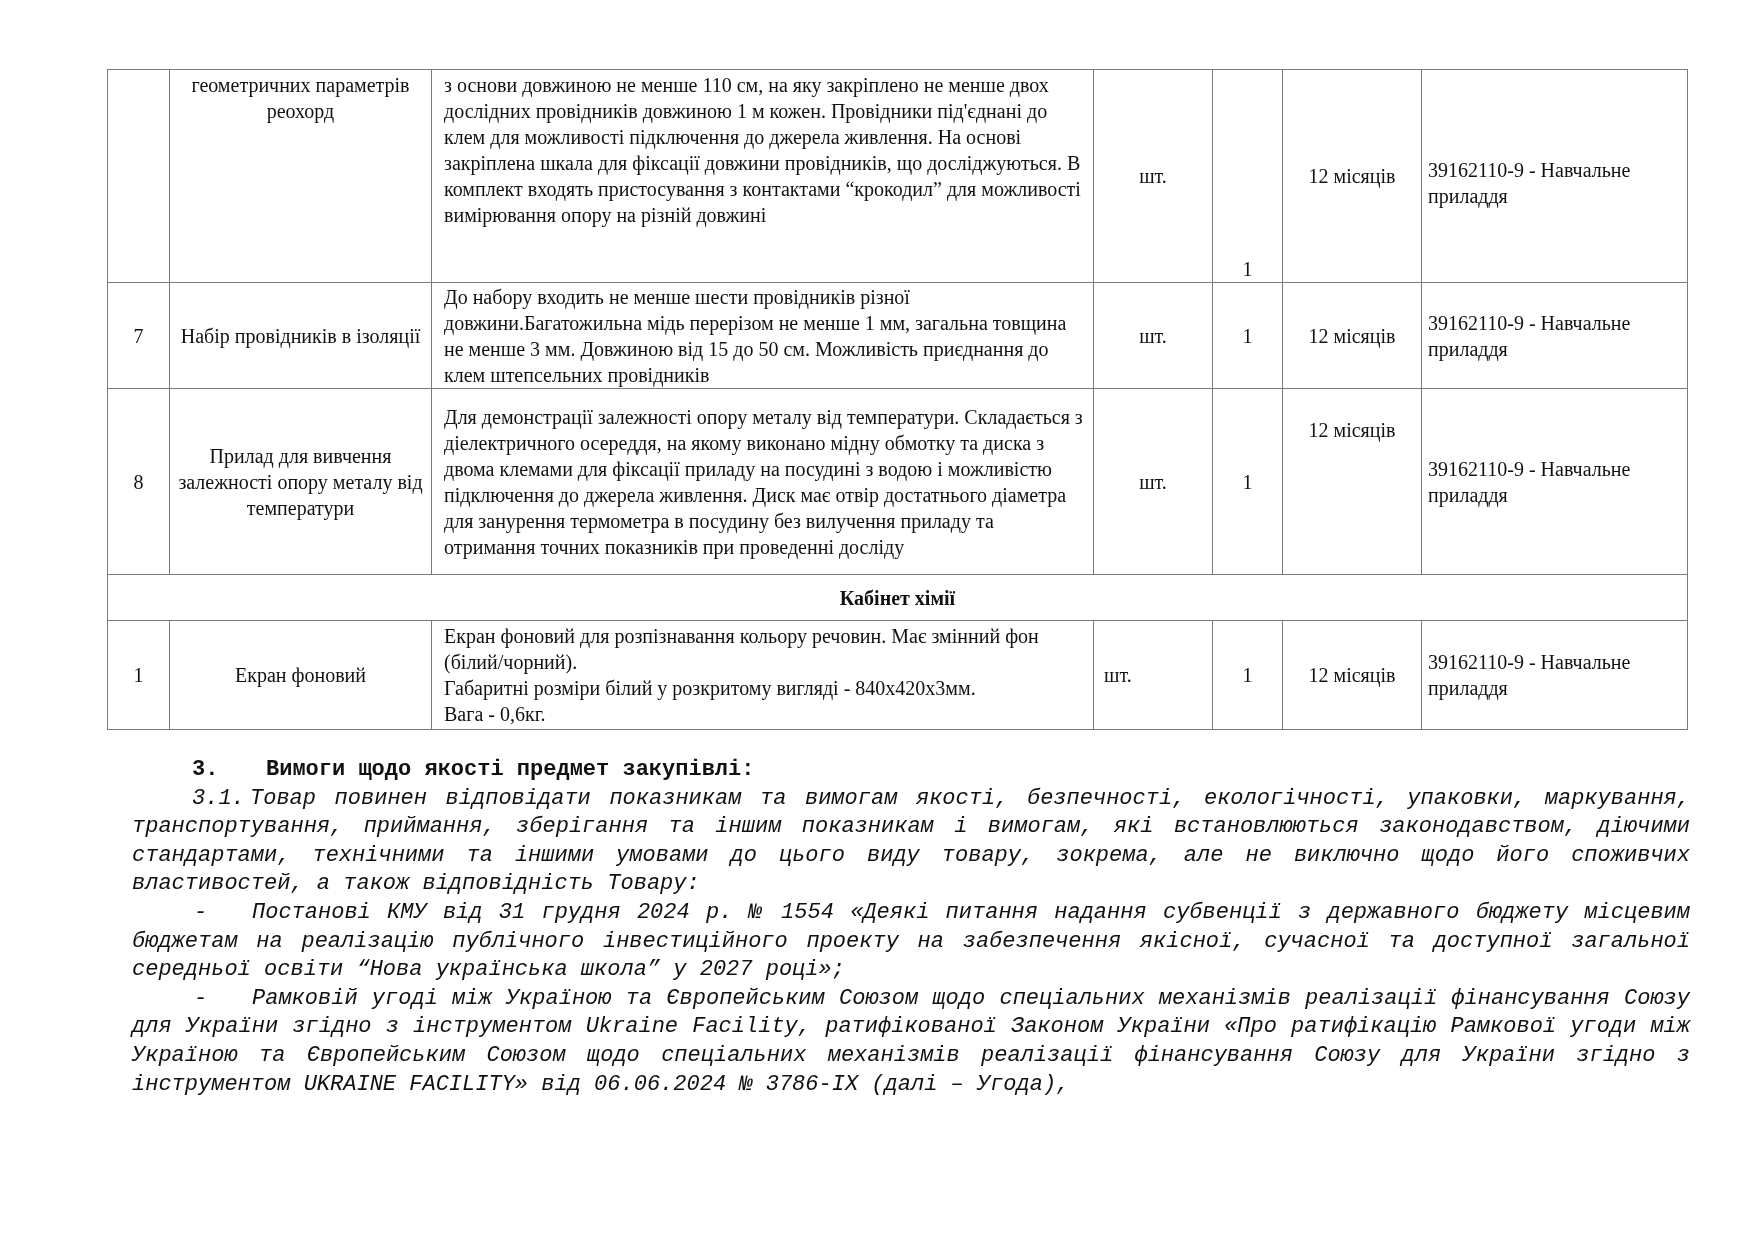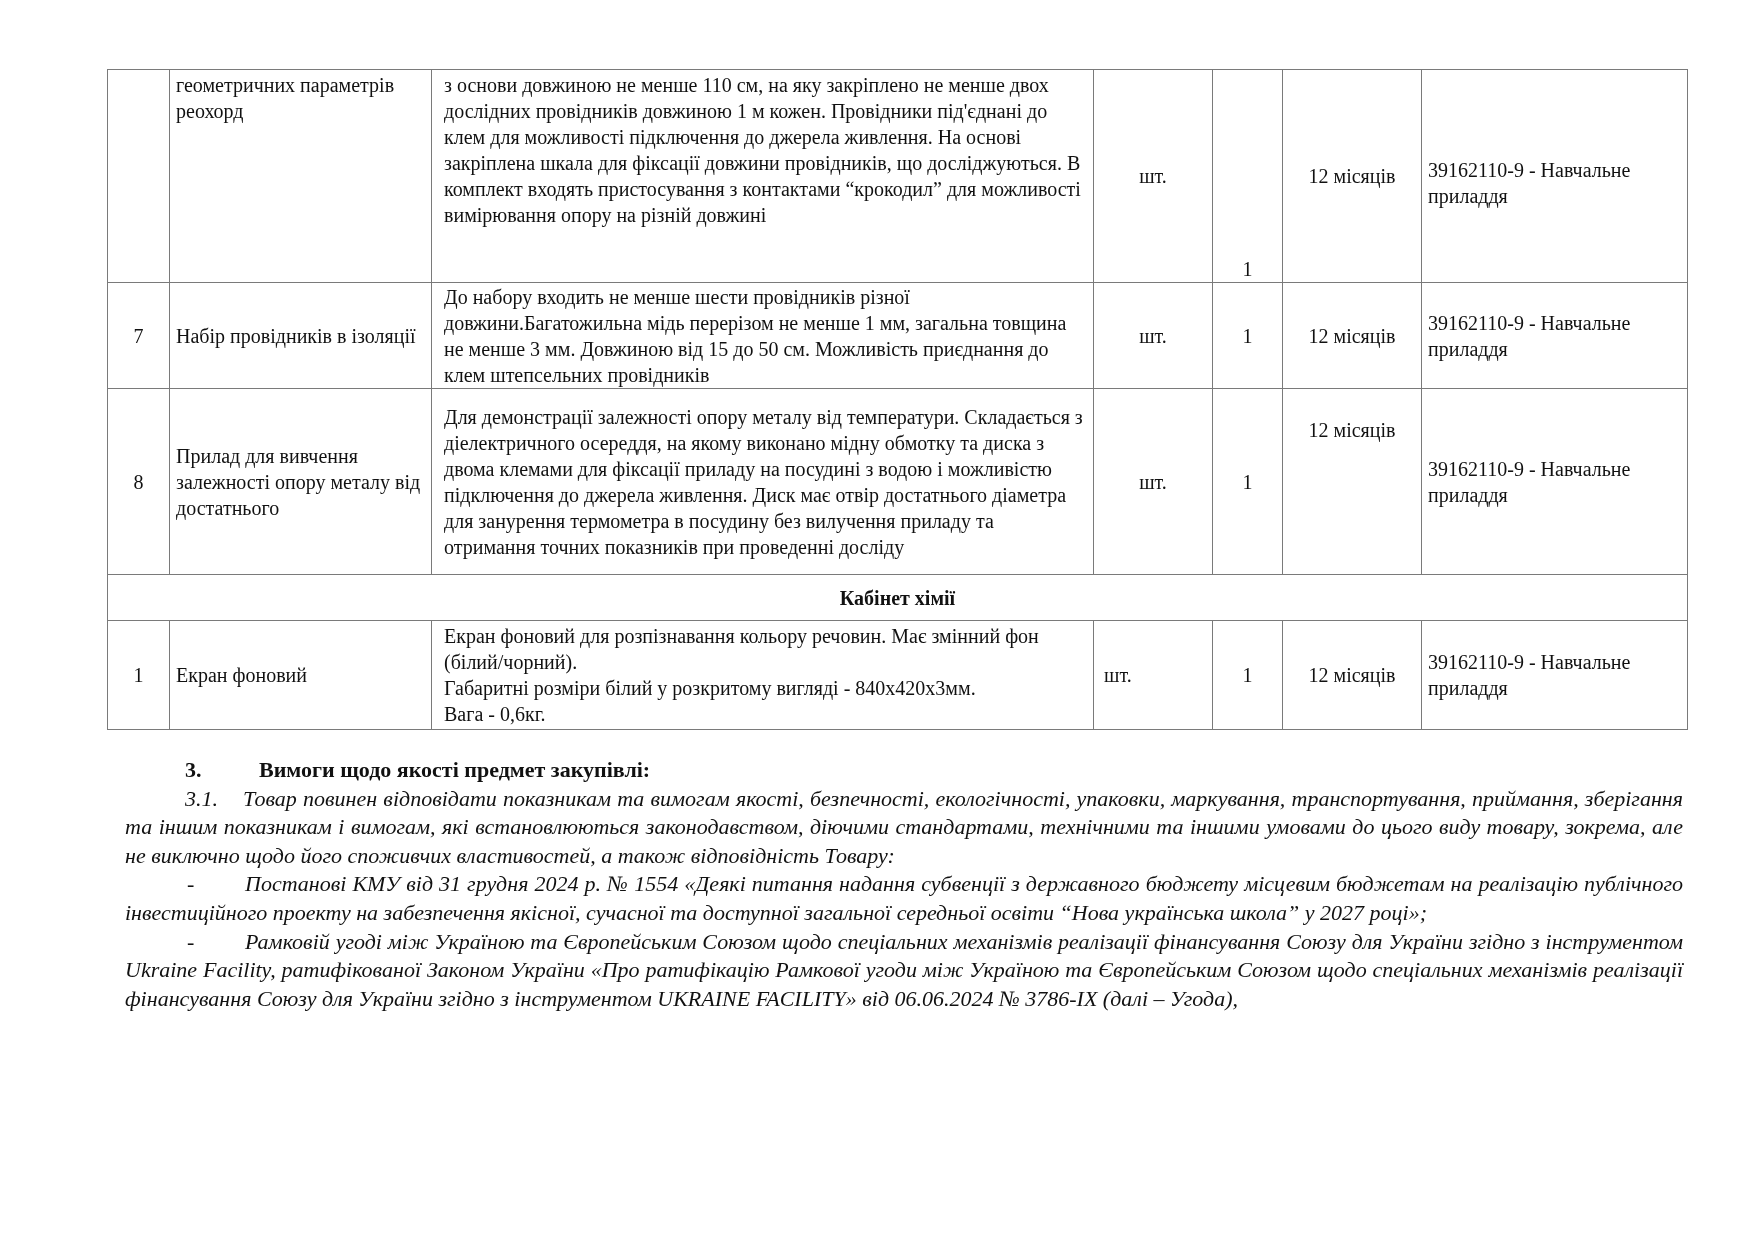--- a/index.html
+++ b/index.html
@@ -3,31 +3,31 @@
 <meta charset="utf-8">
 <style>
   html, body { margin: 0; padding: 0; background: #ffffff; }
   body { width: 1755px; height: 1241px; position: relative; overflow: hidden;
          font-family: "Liberation Serif", "DejaVu Serif", serif; color: #111; }
   table.spec { position: absolute; left: 107px; top: 69px; width: 1580px;
                border-collapse: collapse; table-layout: fixed; font-size: 20px; line-height: 26px; }
   table.spec td { border: 1.5px solid #7a7a7a; padding: 0 6px; vertical-align: middle; }
   table.spec { border: 1.5px solid #555; }
   .c-num { text-align: center; }
-  .c-name { text-align: left; }
+  .c-name { text-align: center; }
   .c-desc { text-align: left; padding-left: 12px !important; }
   .c-unit { text-align: center; }
   .c-qty { text-align: center; }
   .c-war { text-align: center; margin-left: 17px; }
   .c-code { text-align: left; }
   .section-row td { text-align: center; font-weight: bold; vertical-align: top; padding-top: 2px; }
   .valign-bottom { vertical-align: bottom !important; }
   .valign-top { vertical-align: top !important; }
-  .text-block { position: absolute; left: 125px; width: 1558px; top: 756px;
-                font-size: 22px; line-height: 28.6px; }
+  .text-block { position: absolute; left: 132px; width: 1558px; top: 756px;
+                font-size: 22px; line-height: 28.6px; font-family: Liberation Mono, monospace; }
   .heading { font-weight: bold; padding-left: 60px; }
   .heading .num { display: inline-block; width: 74px; }
   .para { font-style: italic; text-align: justify; text-align-last: left; }
   .para .indent { display: inline-block; width: 60px; }
   .para .lbl { display: inline-block; width: 58px; }
   .para .dash { display: inline-block; width: 58px; padding-left: 62px; }
   .final { font-style: italic; padding-left: 60px; }
 </style>
 </head>
 <body>
@@ -56,21 +56,21 @@
       <td class="c-num">7</td>
       <td class="c-name">Набір провідників в ізоляції</td>
       <td class="c-desc">До набору входить не менше шести провідників різної довжини.Багатожильна мідь перерізом не менше 1 мм, загальна товщина не менше 3 мм. Довжиною від 15 до 50 см. Можливість приєднання до клем штепсельних провідників</td>
       <td class="c-unit">шт.</td>
       <td class="c-qty">1</td>
       <td class="c-war">12 місяців</td>
       <td class="c-code">39162110-9 - Навчальне приладдя</td>
     </tr>
     <tr style="height:186px">
       <td class="c-num">8</td>
-      <td class="c-name">Прилад для вивчення залежності опору металу від достатнього</td>
+      <td class="c-name">Прилад для вивчення залежності опору металу від температури</td>
       <td class="c-desc">Для демонстрації залежності опору металу від температури. Складається з діелектричного осереддя, на якому виконано мідну обмотку та диска з двома клемами для фіксації приладу на посудині з водою і можливістю підключення до джерела живлення. Диск має отвір достатнього діаметра для занурення термометра в посудину без вилучення приладу та отримання точних показників при проведенні досліду</td>
       <td class="c-unit">шт.</td>
       <td class="c-qty">1</td>
       <td class="c-war valign-top" style="padding-top:28px">12 місяців</td>
       <td class="c-code">39162110-9 - Навчальне приладдя</td>
     </tr>
     <tr class="section-row" style="height:46px">
       <td colspan="7">Кабінет хімії</td>
     </tr>
     <tr style="height:109px">

